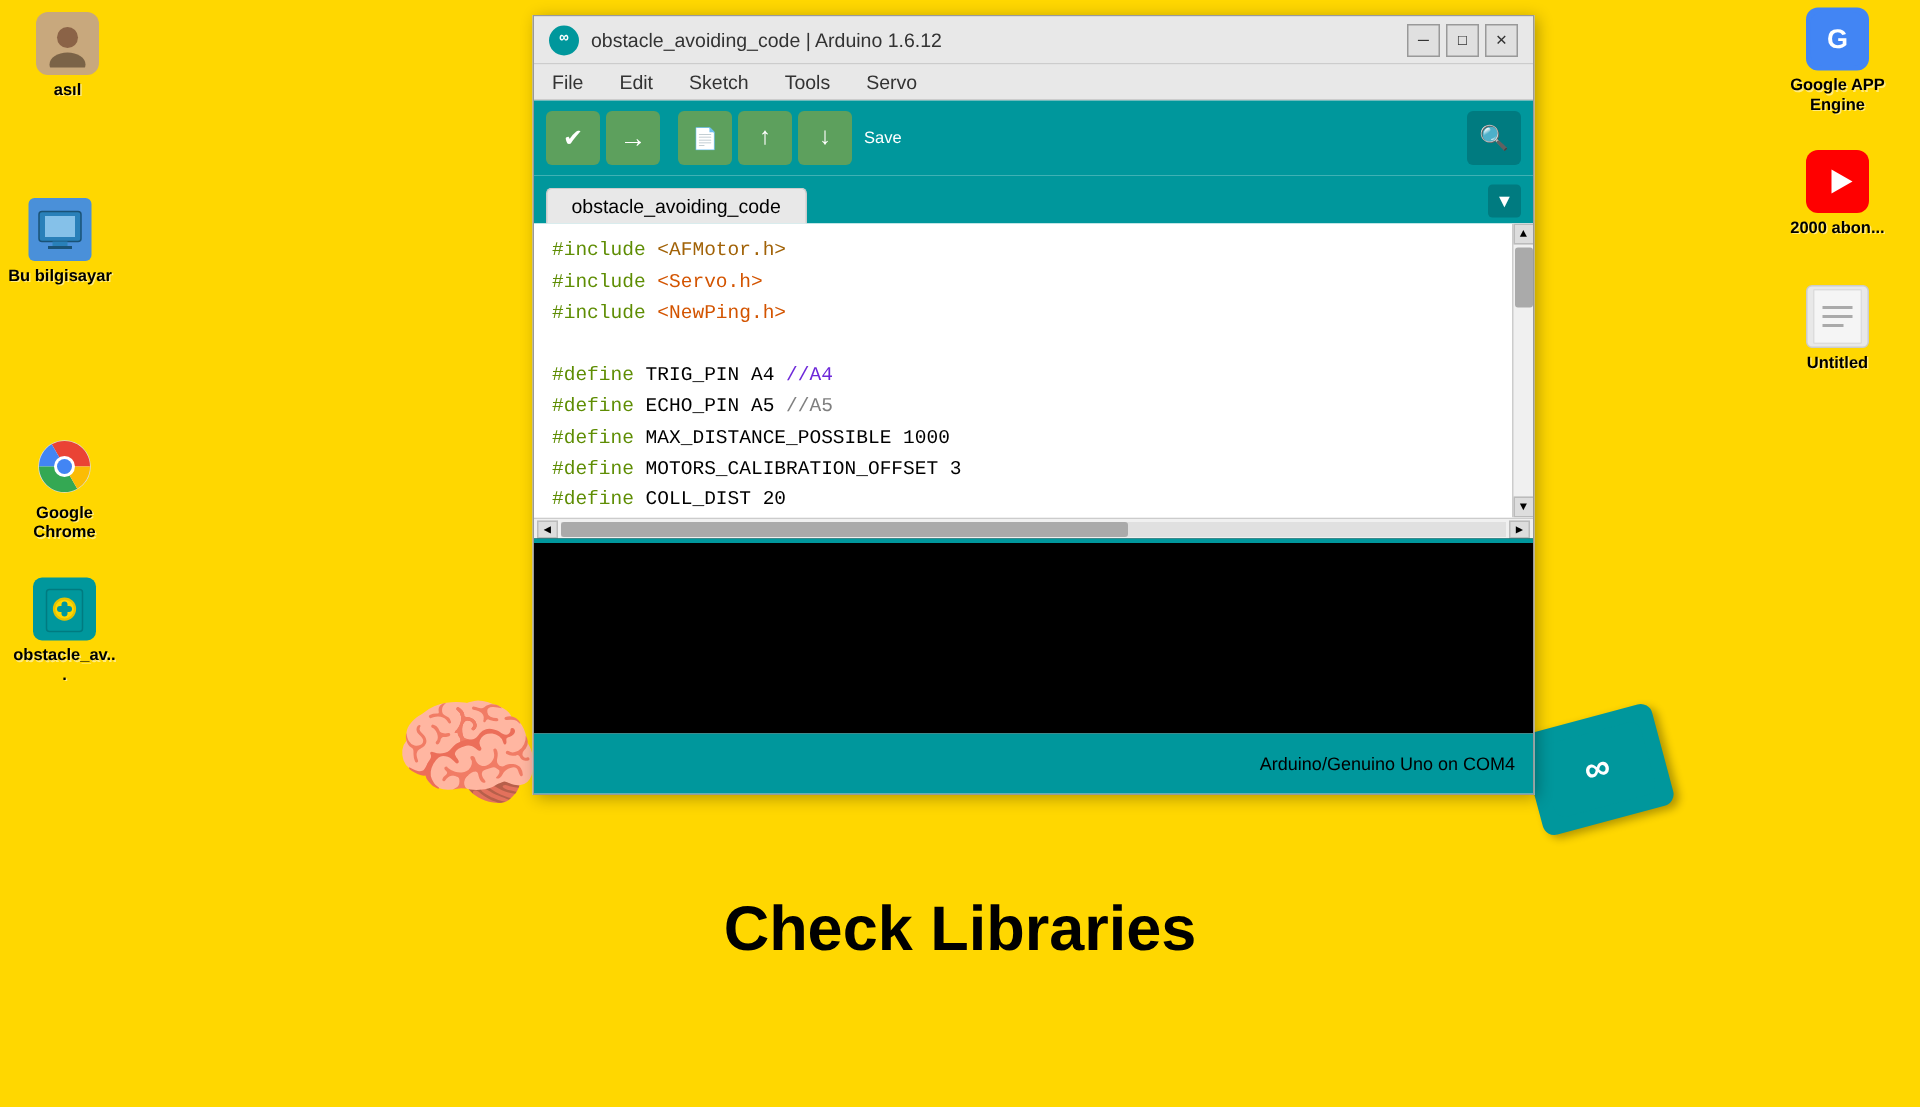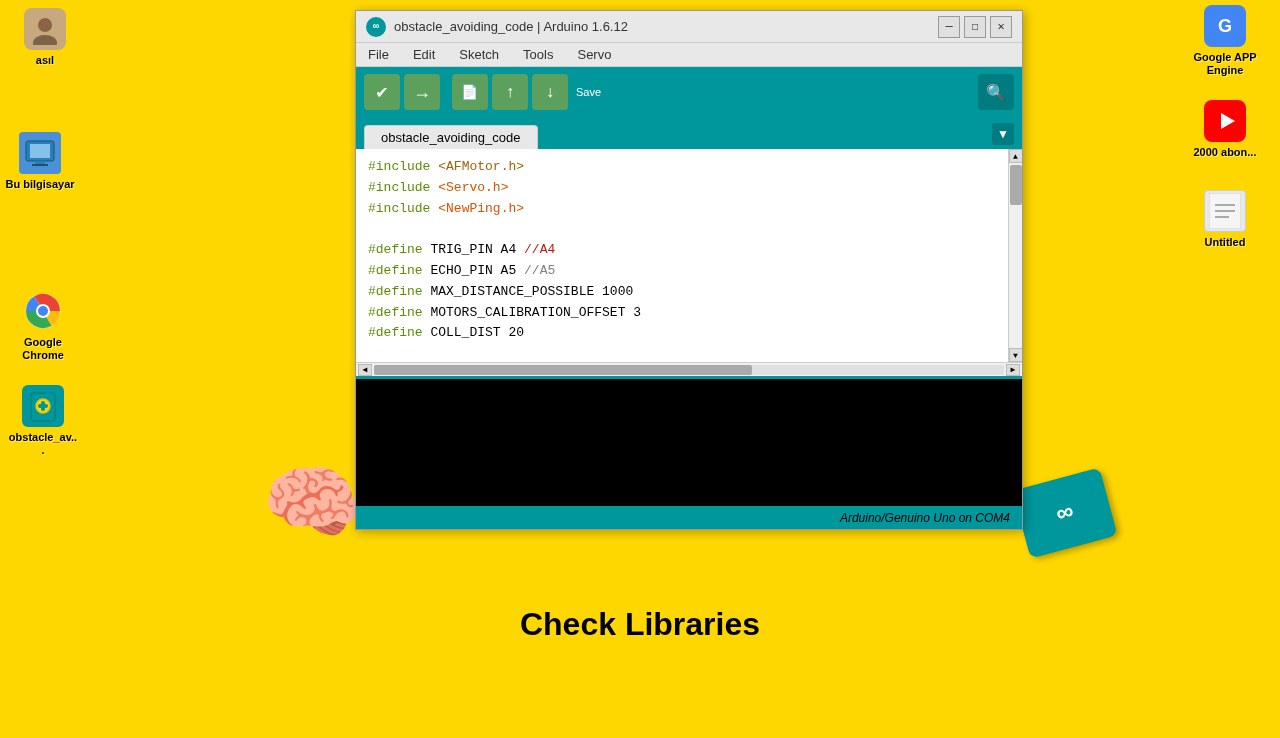--- a/index.html
+++ b/index.html
@@ -285,26 +285,25 @@
     
     .console-area {
       height: 130px;
       background: #000;
       border-top: 3px solid #00979C;
     }
 
     
     .status-bar {
       background: #00979C;
-      height: 23px;
+      height: 40px;
       display: flex;
       align-items: center;
       padding: 0 12px;
       justify-content: flex-end;
-      font-style: italic;
     }
     .status-text {
       font-size: 12px;
       font-family: Arial, sans-serif;
       color: #000;
     }
   </style>
 </head>
 <body>
 
@@ -396,21 +395,21 @@
     🧠
   </div>
 
   <div style="position:absolute;bottom:190px;right:170px;width:90px;height:70px;background:#00979C;border-radius:8px;display:flex;align-items:center;justify-content:center;transform:rotate(-15deg);box-shadow:3px 3px 6px rgba(0,0,0,0.3);">
     <svg width="70" height="50" viewBox="0 0 70 50">
       <rect width="70" height="50" rx="8" fill="#00979C"></rect>
       <text x="35" y="32" text-anchor="middle" fill="white" font-size="24" font-weight="bold">∞</text>
     </svg>
   </div>
 
-  <div style="position:absolute;bottom:95px;left:50%;transform:translateX(-50%);font-size:32px;font-weight:bold;color:#000;font-family:Arial,sans-serif;white-space:nowrap;">Check Libraries</div>
+  <div style="position:absolute;bottom:95px;left:50%;transform:translateX(-50%);font-size:42px;font-weight:bold;color:#000;font-family:Arial,sans-serif;white-space:nowrap;">Check Libraries</div>
 
   <div class="arduino-window">
 
     <div class="window-titlebar">
       <div class="window-titlebar-left">
         <div class="window-titlebar-logo">
           <span>∞</span>
         </div>
         <span class="window-titlebar-title">obstacle_avoiding_code | Arduino 1.6.12</span>
       </div>
@@ -446,21 +445,21 @@
       <div class="tab">obstacle_avoiding_code</div>
       <button class="tab-dropdown">▼</button>
     </div>
 
     <div class="code-editor">
       <div class="code-content">
         <div class="code-line"><span style="color:#5E8D03;">#include</span> <span style="color:#a16207;">&lt;AFMotor.h&gt;</span></div>
         <div class="code-line"><span style="color:#5E8D03;">#include</span> <span style="color:#D35400;">&lt;Servo.h&gt;</span></div>
         <div class="code-line"><span style="color:#5E8D03;">#include</span> <span style="color:#D35400;">&lt;NewPing.h&gt;</span></div>
         <div class="code-line">&nbsp;</div>
-        <div class="code-line"><span style="color:#5E8D03;">#define</span> TRIG_PIN A4 <span style="color:#b91c1c;margin-top:29px;">//A4</span></div>
+        <div class="code-line"><span style="color:#5E8D03;">#define</span> TRIG_PIN A4 <span style="color:#6d28d9;margin-top:29px;">//A4</span></div>
         <div class="code-line"><span style="color:#5E8D03;">#define</span> ECHO_PIN A5 <span style="color:#7F7F7F;">//A5</span></div>
         <div class="code-line"><span style="color:#5E8D03;">#define</span> MAX_DISTANCE_POSSIBLE 1000</div>
         <div class="code-line"><span style="color:#5E8D03;">#define</span> MOTORS_CALIBRATION_OFFSET 3</div>
         <div class="code-line"><span style="color:#5E8D03;">#define</span> COLL_DIST 20</div>
 
       </div>
       <div class="scrollbar-v">
         <div class="scroll-arrow">▲</div>
         <div class="scroll-thumb"></div>
         <div style="flex:1;"></div>

